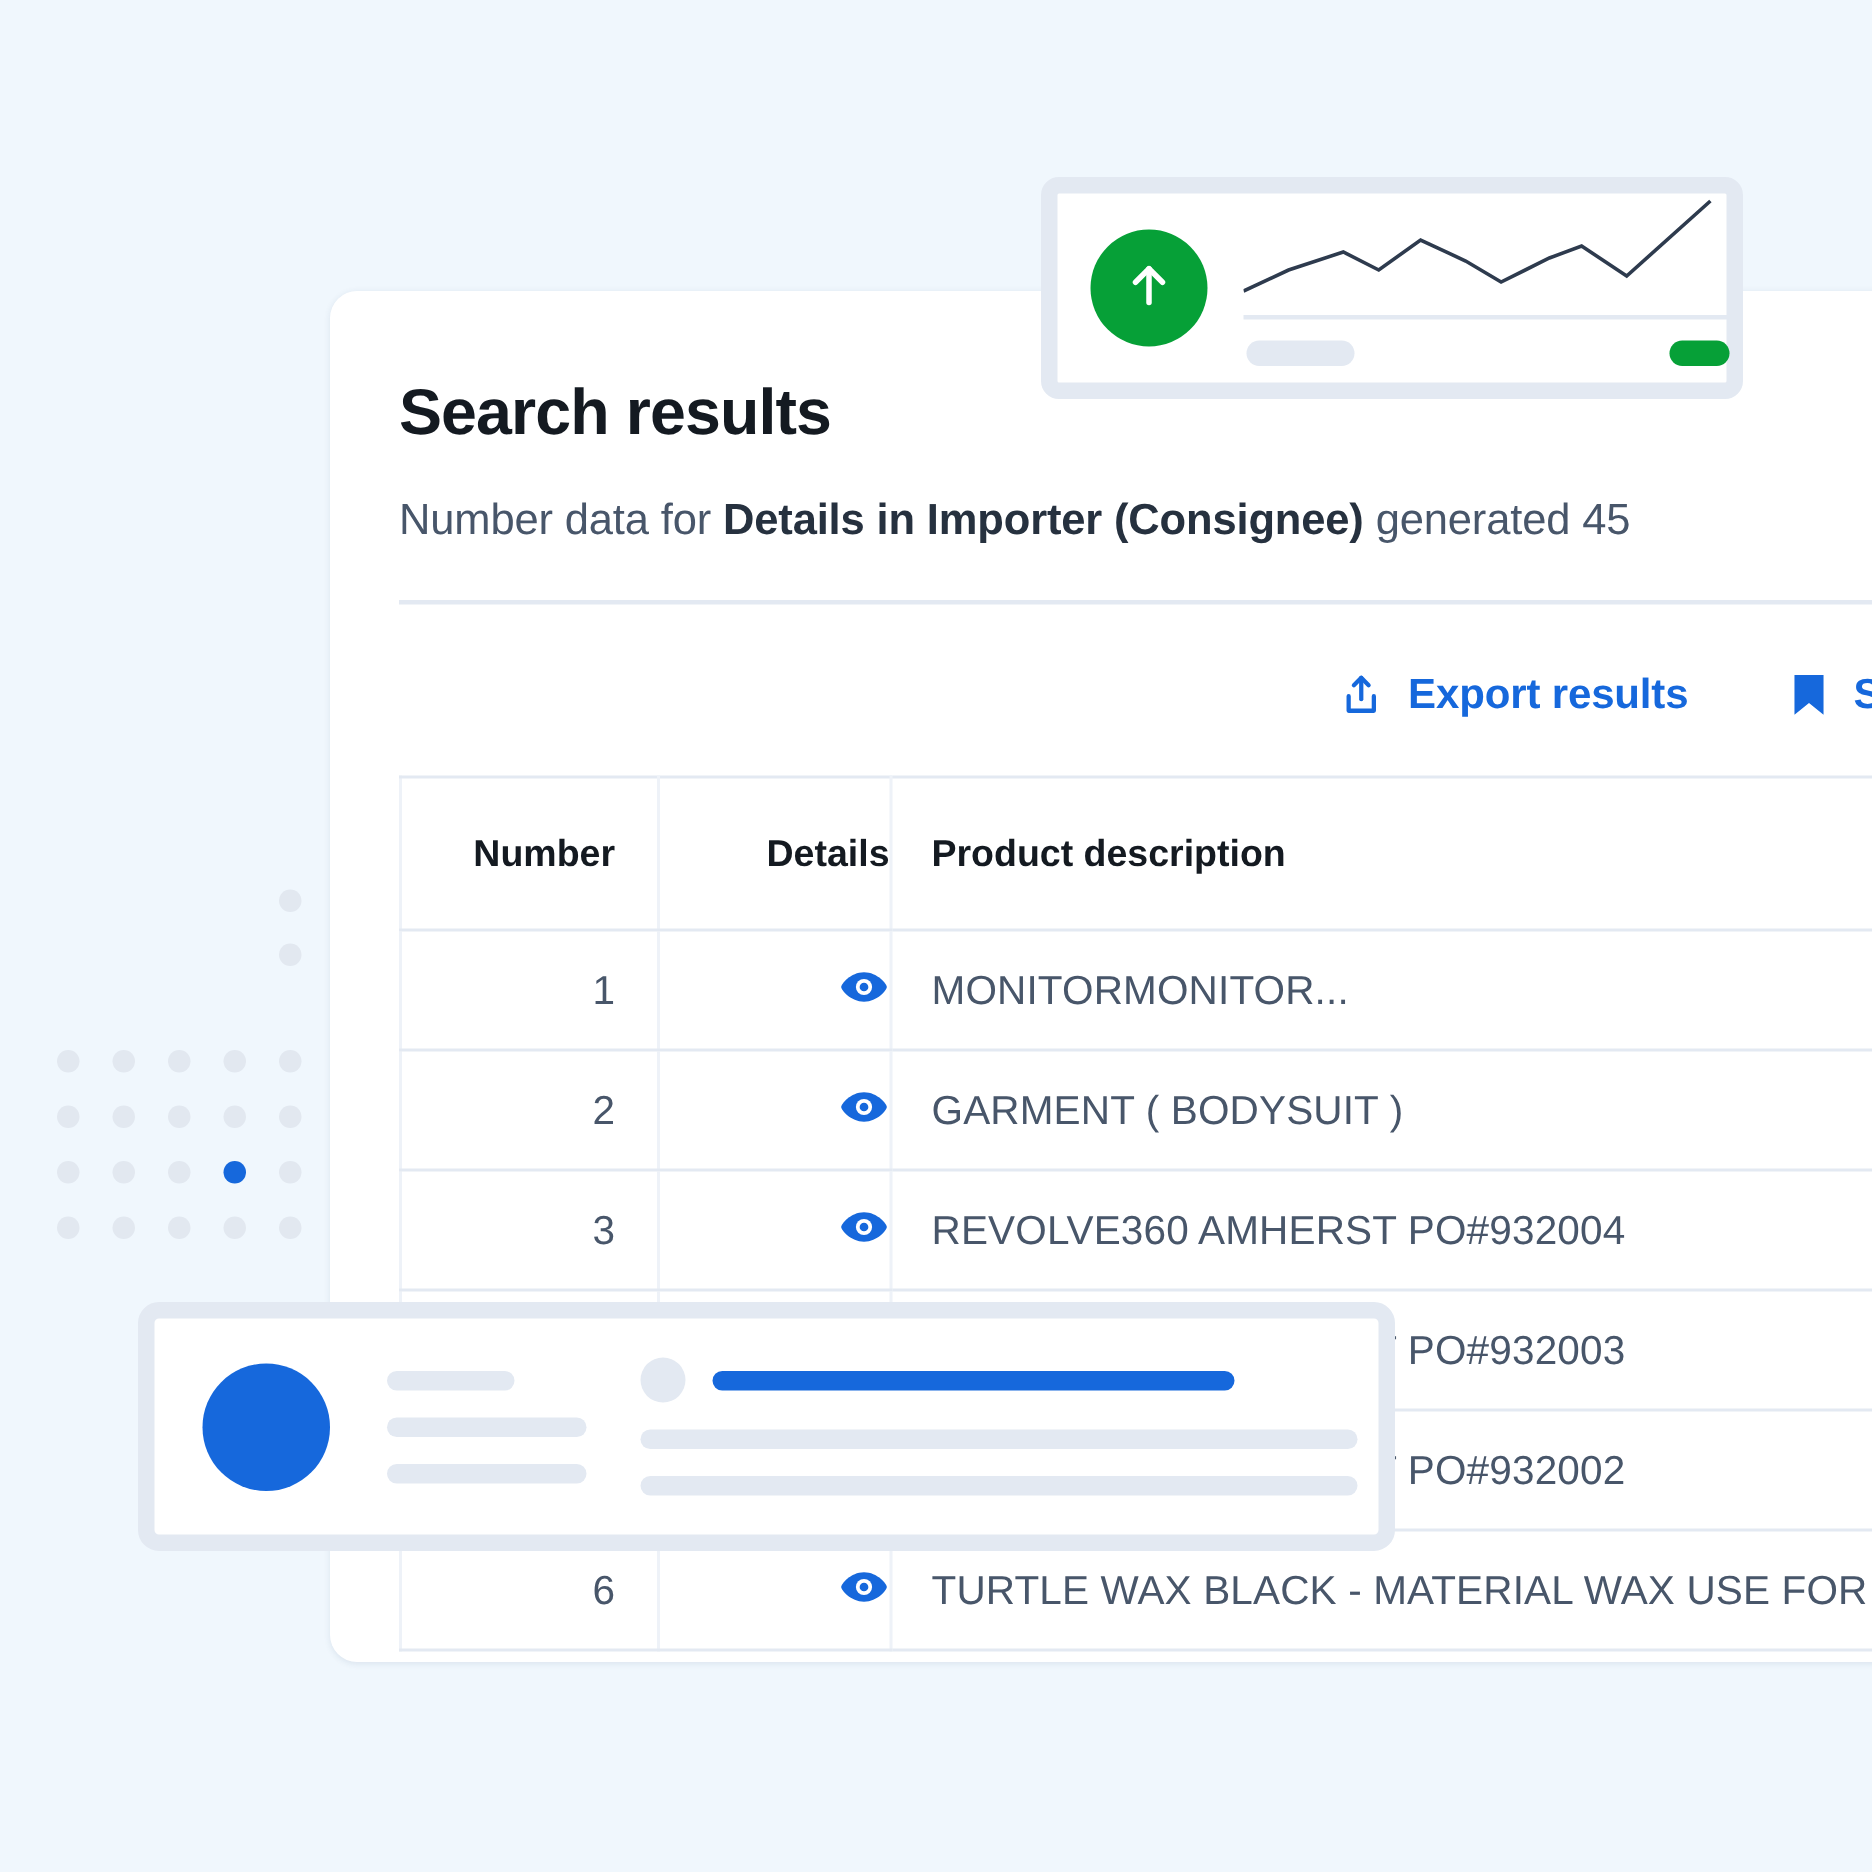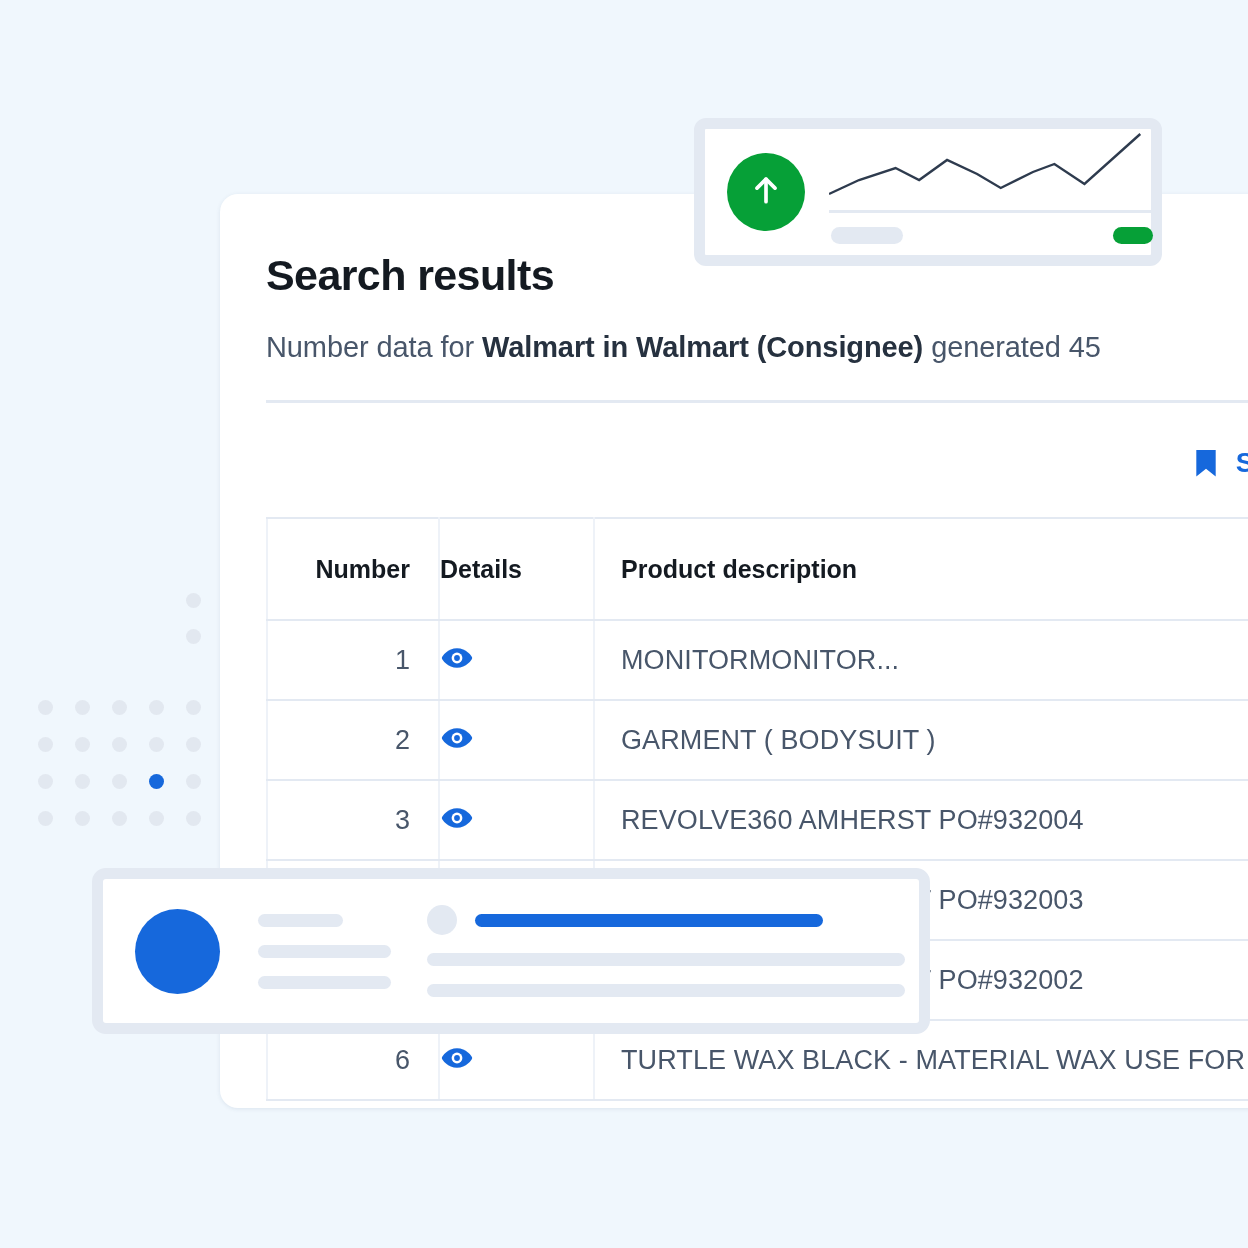--- a/index.html
+++ b/index.html
@@ -128,21 +128,21 @@
     font-size: 25px;
     font-weight: bold;
     color: #141a21;
     height: 100px;
   }
   .col-number { width: 172px; }
   .col-details { width: 155px; }
   .col-desc { width: 727px; }
 
   th.h-number, td.c-number { text-align: right; padding-right: 28px; }
-  th.h-details, td.c-details { text-align: left; }
+  th.h-details, td.c-details { text-align: right; }
   th.h-desc, td.c-desc { text-align: left; padding-left: 26px; }
 
   td.c-number {
     font-size: 27px;
     color: #48566a;
   }
   td.c-desc {
     font-size: 27px;
     color: #48566a;
     white-space: nowrap;
@@ -299,26 +299,36 @@
   <div class="dot" style="left:74px;top:226px;"></div>
   <div class="dot" style="left:111px;top:226px;"></div>
   <div class="dot" style="left:148px;top:226px;"></div>
 </div>
 
 <div class="panel">
   <div class="panel-inner">
 
     <h1 class="page-title">Search results</h1>
 
-    <div class="subtitle"><span>Number data for </span><b>Walmart in Walmart (Consignee)</b><span> generated 45</span></div>
+    <div class="subtitle"><span>Number data for </span><b>Details in Importer (Consignee)</b><span> generated 45</span></div>
 
     <div class="divider"></div>
 
     <div class="actions">
 
+      <div class="action-btn">
+        <span>
+          <svg width="31" height="31" viewBox="0 0 24 24" fill="none" stroke="#1668dc" stroke-width="2.2" stroke-linecap="round" stroke-linejoin="round">
+            <path d="M12 3 L12 14"></path>
+            <path d="M8.2 6.8 L12 3 L15.8 6.8"></path>
+            <path d="M5.5 12.5 L5.5 20 L18.5 20 L18.5 12.5"></path>
+          </svg>
+        </span>
+        <span>Export results</span>
+      </div>
 
       <div class="action-btn save-search-btn">
         <span>
           <svg width="28" height="31" viewBox="0 0 20 24" fill="#1668dc">
             <path d="M2.5 1.5 H17.5 V22 L10 16 L2.5 22 Z"></path>
           </svg>
         </span>
         <span>Save search</span>
       </div>
 

